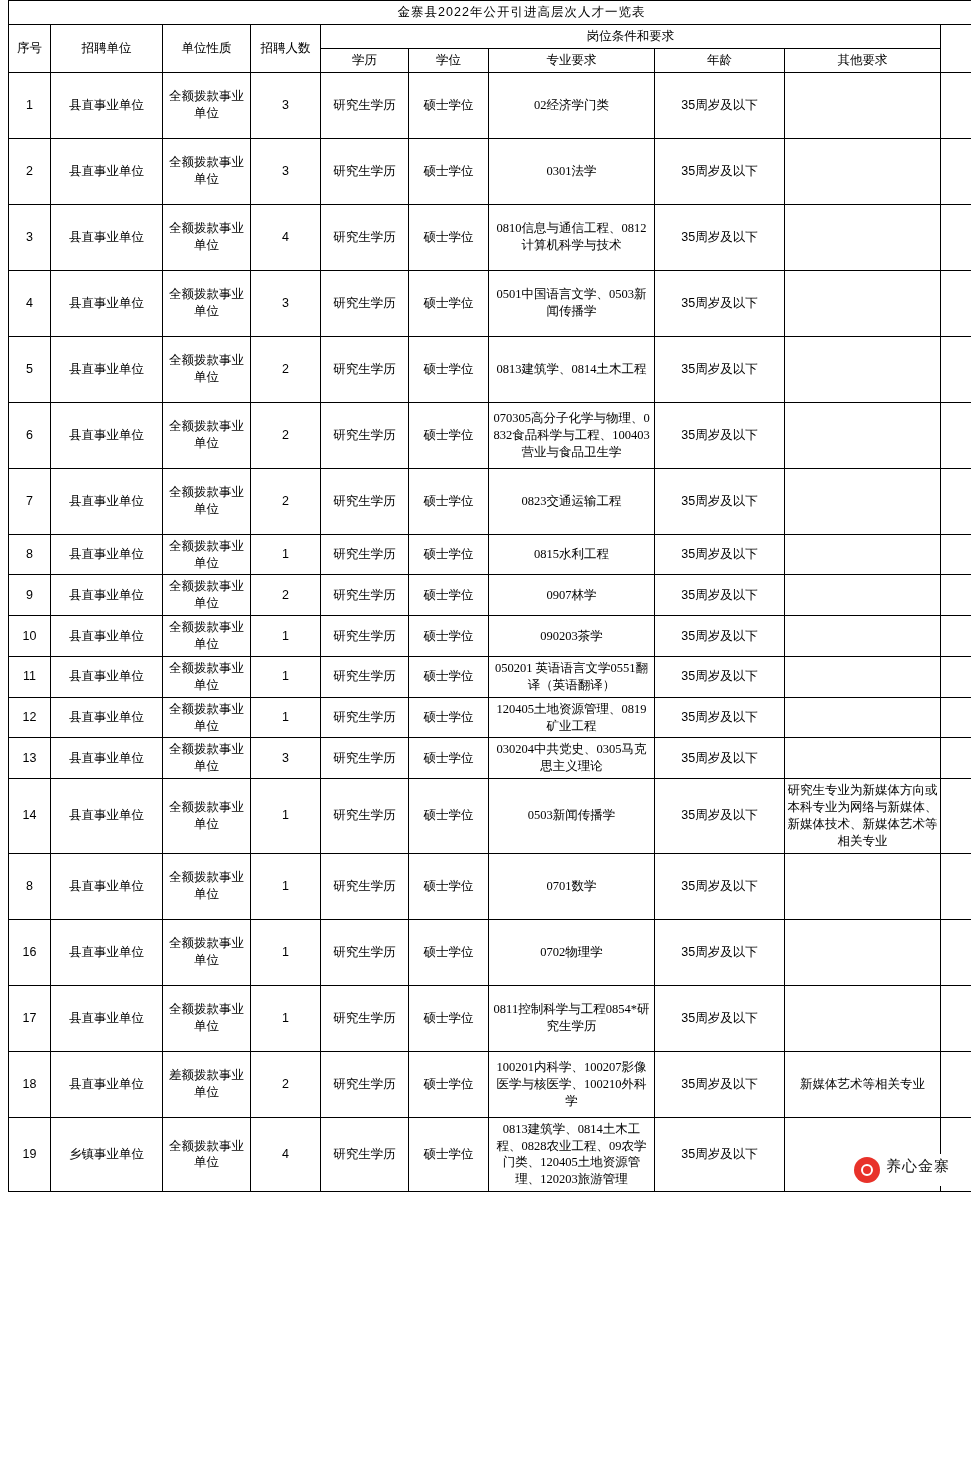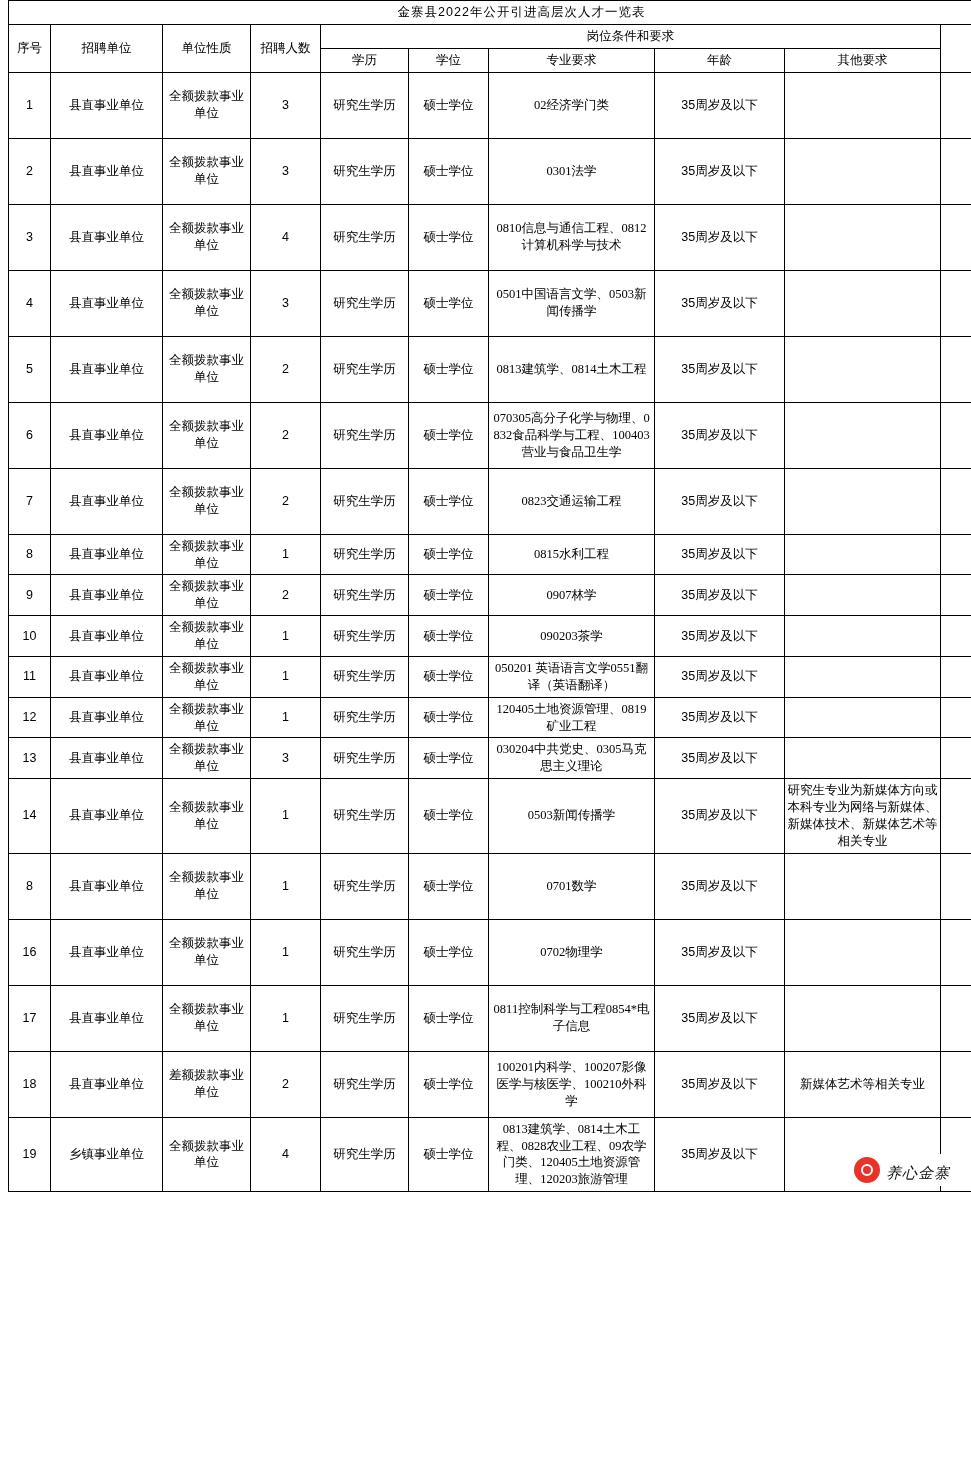--- a/index.html
+++ b/index.html
@@ -84,25 +84,24 @@
     line-height: 1.45;
     padding: 5px 4px;
   }
   .row-tall td { height: 66px; }
 
   .logo-badge {
     position: absolute;
     right: 14px;
     bottom: 6px;
     display: flex;
-    align-items: flex-end;
+    align-items: flex-start;
     background: #ffffff;
     padding: 3px 7px 3px 4px;
     border-radius: 3px;
-    font-style: italic;
   }
   .logo-badge .mark {
     width: 26px;
     height: 26px;
     border-radius: 50%;
     background: #e8322a;
     position: relative;
     margin-right: 6px;
     flex: 0 0 auto;
   }
@@ -356,21 +355,21 @@
           <td class="other-req"></td>
           <td></td>
         </tr>
         <tr class="row-tall">
           <td>17</td>
           <td>县直事业单位</td>
           <td class="nature">全额拨款事业单位</td>
           <td>1</td>
           <td>研究生学历</td>
           <td>硕士学位</td>
-          <td class="major">0811控制科学与工程0854*电子信息</td>
+          <td class="major">0811控制科学与工程0854*研究生学历</td>
           <td>35周岁及以下</td>
           <td class="other-req"></td>
           <td></td>
         </tr>
         <tr class="row-tall">
           <td>18</td>
           <td>县直事业单位</td>
           <td class="nature">差额拨款事业单位</td>
           <td>2</td>
           <td>研究生学历</td>

